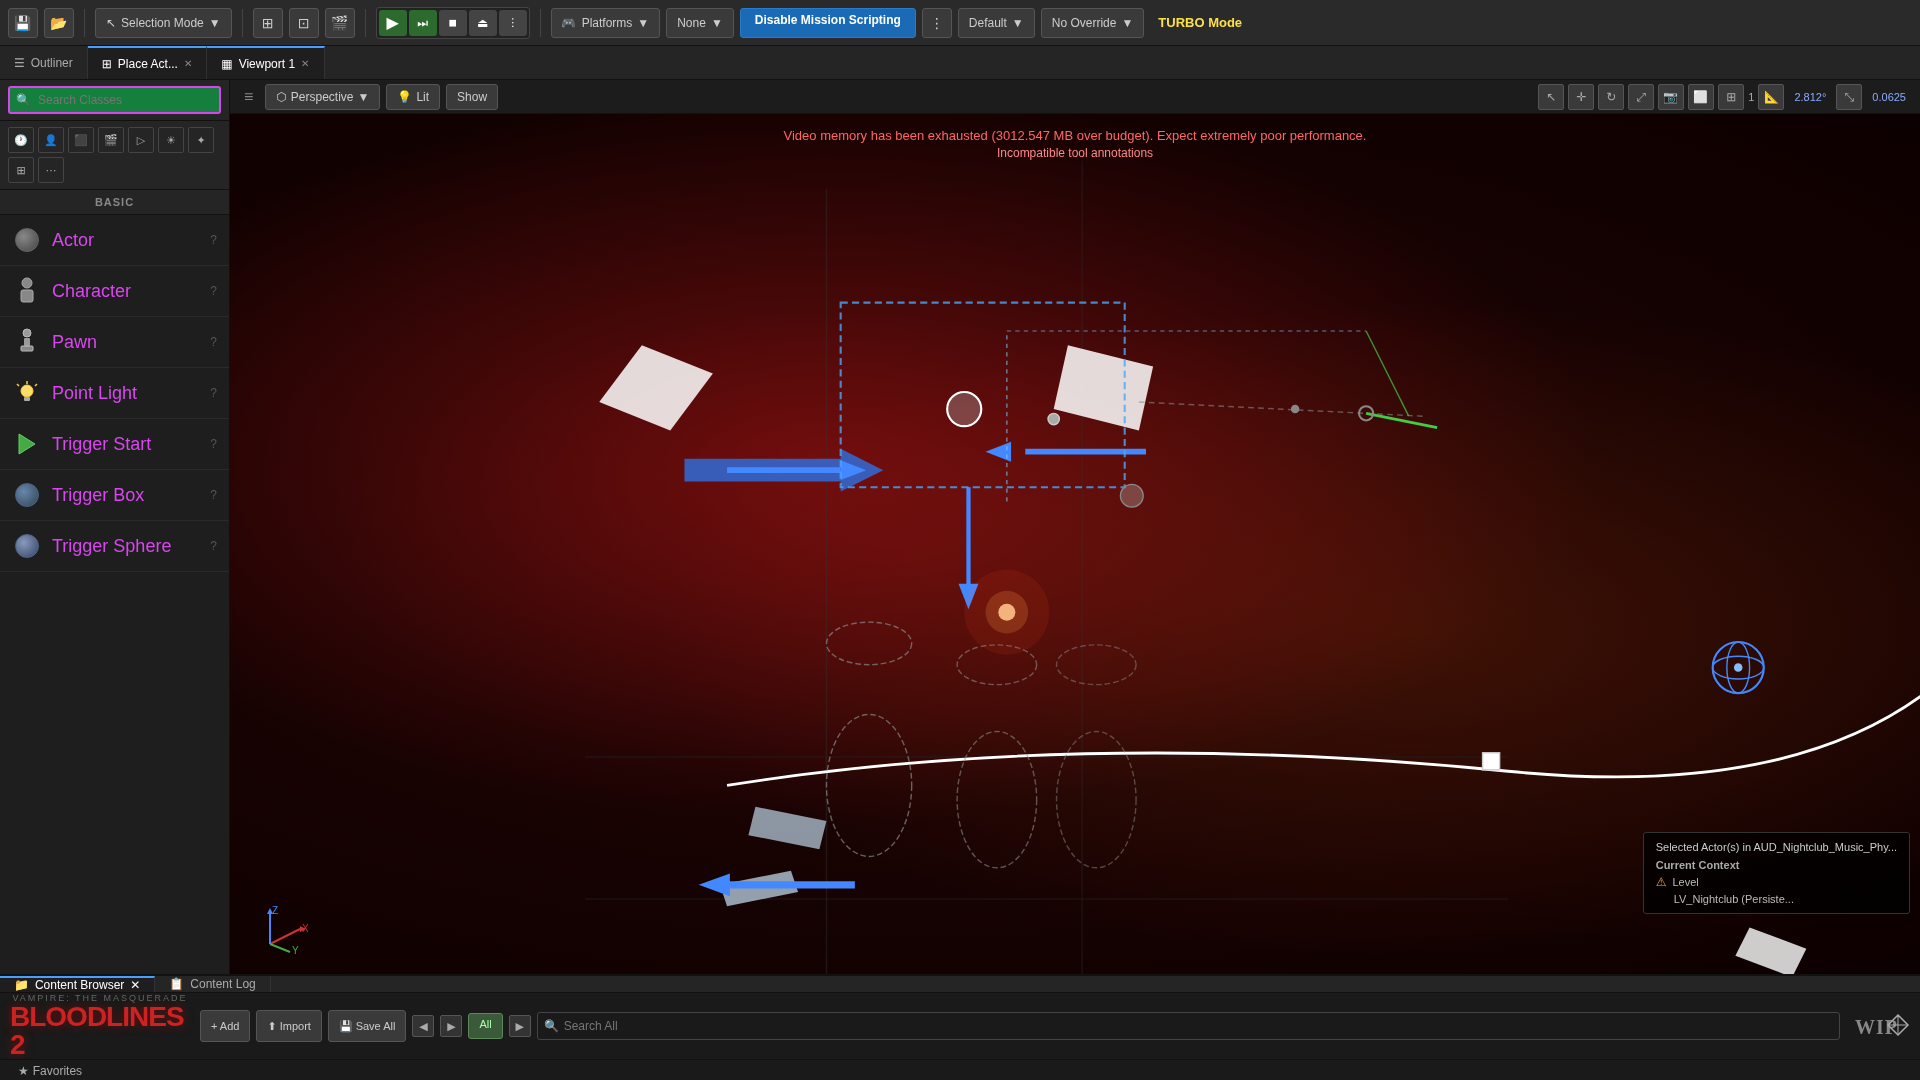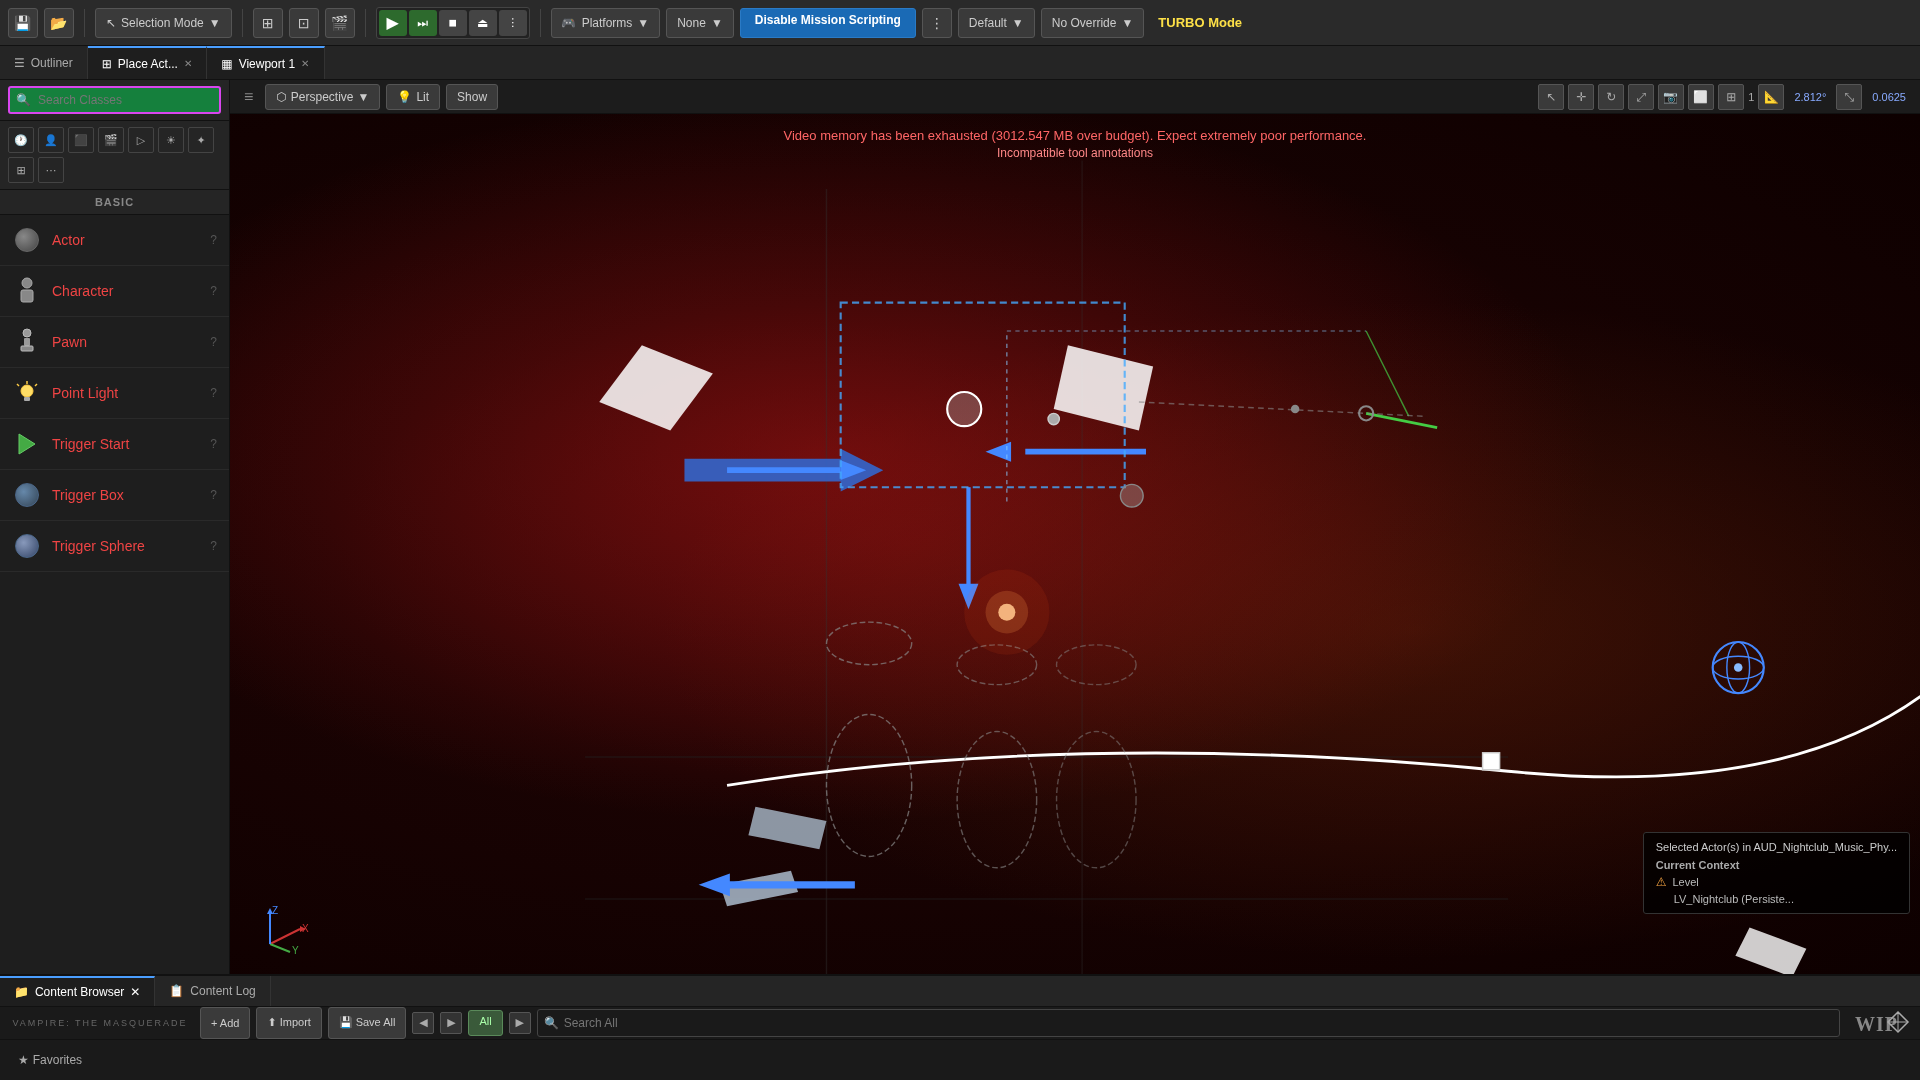--- a/index.html
+++ b/index.html
@@ -215,22 +215,22 @@
     .actor-icon {
       width: 30px;
       height: 30px;
       display: flex;
       align-items: center;
       justify-content: center;
       flex-shrink: 0;
     }
     .actor-name {
       flex: 1;
-      font-size: 14px;
-      color: #ef4444;
+      font-size: 18px;
+      color: #d946ef;
     }
     .actor-help {
       color: #555;
       font-size: 12px;
       cursor: pointer;
     }
 
     
     .viewport-area {
       flex: 1;
@@ -883,20 +883,21 @@
       <span class="close-x">✕</span>
     </div>
     <div class="bottom-tab">
       <span>📋</span>
       <span>Content Log</span>
     </div>
   </div>
   <div class="bottom-content">
     <div class="brand-logo">
       <span class="brand-top">VAMPIRE: THE MASQUERADE</span>
+      <span class="brand-main">BLOODLINES 2</span>
     </div>
     <div class="bottom-toolbar-area">
       <div class="btn-small">+ Add</div>
       <div class="btn-small">⬆ Import</div>
       <div class="btn-small">💾 Save All</div>
       <div class="nav-btn">◀</div>
       <div class="nav-btn">▶</div>
       <div class="all-btn">All</div>
       <div class="nav-btn">▶</div>
       <div class="search-all-wrapper">

